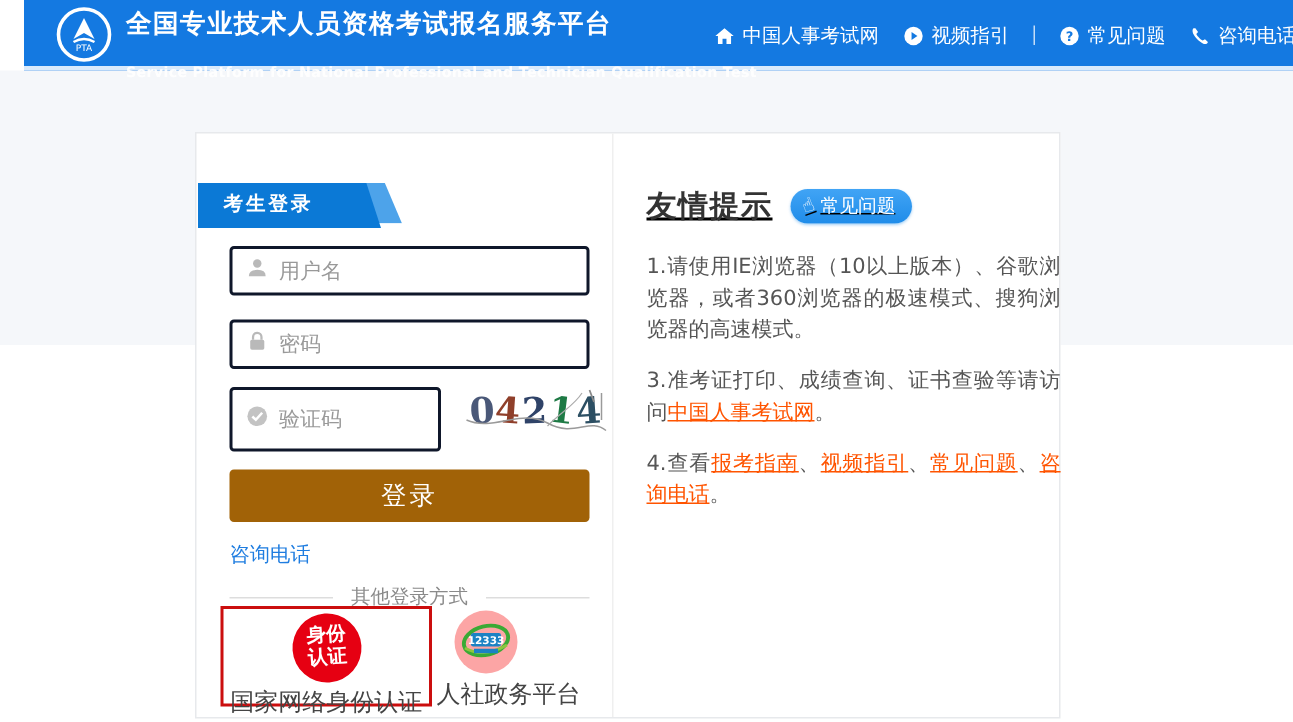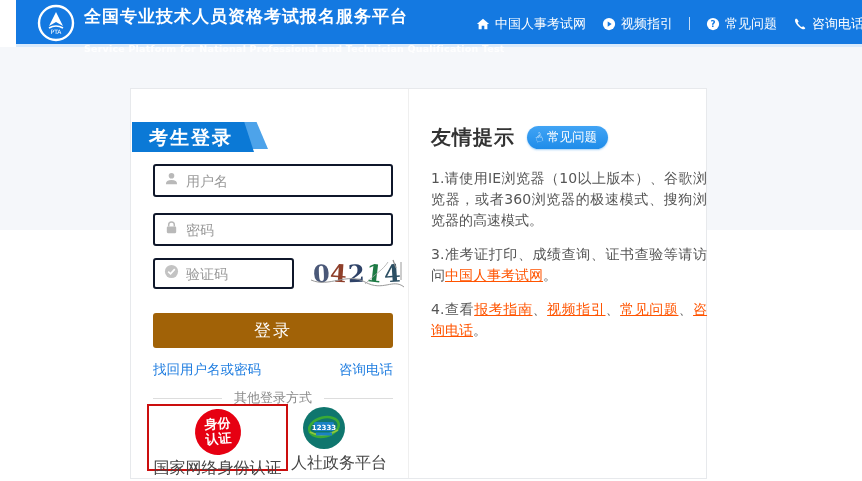--- a/index.html
+++ b/index.html
@@ -35,37 +35,37 @@
   .vdivider { position:absolute; left:277px; top:0; bottom:0; width:1px; background:#efefef; }
   
   .ribbon { position:absolute; left:1px; top:33px; width:140px; height:30px; }
   .ribbon-wedge {
     position:absolute; left:84px; top:0; width:52px; height:27px; background:#4da3ea;
     clip-path:polygon(18% 0, 78% 0, 100% 100%, 40% 100%);
   }
   .ribbon-main {
     position:absolute; left:0; top:0; width:122px; height:30px; background:#0b79d6;
     clip-path:polygon(0 0, 92% 0, 100% 100%, 0 100%);
-    color:#fff; font-size:19px; font-weight:bold; letter-spacing:2px;
+    color:#fff; font-size:13px; font-weight:bold; letter-spacing:2px;
     line-height:30px; padding-left:17px;
   }
   
   .field {
     position:absolute; left:22px; width:240px; height:33px;
     border:2px solid #0f172a; border-radius:3px; background:#fff;
     display:flex; align-items:center; padding-left:9px; gap:7px;
   }
   .field input {
     border:none; outline:none; flex:1; font-size:14px; color:#333;
     font-family:inherit; background:transparent; min-width:0;
   }
   .field input::placeholder { color:#999; }
   .f-user { top:75px; }
   .f-pass { top:124px; }
-  .f-captcha { top:169px; width:141px; height:31px; }
+  .f-captcha { top:169px; width:141px; height:43px; }
   .captcha-img {
     position:absolute; left:178px; top:165px; width:96px; height:38px;
     display:flex; align-items:center; justify-content:center; cursor:pointer;
   }
   .captcha-digits { position:relative; z-index:1; font-family:"DejaVu Serif","Liberation Serif",serif;
     font-weight:bold; font-size:24px; letter-spacing:1px; display:flex; }
   .captcha-noise { position:absolute; left:0; top:0; width:96px; height:38px; z-index:2; }
   
   .login-btn {
     position:absolute; left:22px; top:224px; width:240px; height:35px;
@@ -91,26 +91,26 @@
   .id-badge {
     width:46px; height:46px; border-radius:50%; background:#e60012; margin:3px auto 0;
     color:#fff; font-size:13px; font-weight:bold; line-height:1.15;
     display:flex; flex-direction:column; align-items:center; justify-content:center;
     transform:rotate(-4deg);
   }
   .method-label { font-size:16px; color:#444; margin-top:3px; white-space:nowrap; }
   .method-2 {
     position:absolute; left:160px; top:318px; width:66px; text-align:center; cursor:pointer;
   }
-  .logo12333 { width:42px; height:42px; margin:0 auto; border-radius:50%; background:#0f766e;
+  .logo12333 { width:42px; height:42px; margin:0 auto; border-radius:50%; background:#fca5a5;
     display:flex; align-items:center; justify-content:center; }
   .method-2 .method-label { margin-top:4px; }
   
   .tips { position:absolute; left:300px; top:35px; width:276px; }
-  .tips-head { display:flex; align-items:center; gap:12px; }
+  .tips-head { display:flex; align-items:center; gap:12px;text-decoration:underline; }
   .tips-title { font-size:20px; font-weight:bold; color:#333; letter-spacing:1px; }
   .faq-badge {
     height:23px; border-radius:12px; padding:0 11px 0 8px;
     background:linear-gradient(180deg,#41a4f5,#1f8ce9);
     color:#fff; font-size:12.5px; display:flex; align-items:center; gap:4px; cursor:pointer;
     box-shadow:0 1px 2px rgba(31,140,233,.4);
   }
   .faq-badge .hand { font-size:13px; line-height:1; transform:rotate(-20deg); }
   .tips-list { margin-top:17px; }
   .tips-list p { font-size:14px; color:#555; line-height:21px; margin-bottom:13px; text-align:justify; }
@@ -215,21 +215,20 @@
       <path d="M2 26 C 20 34, 38 18, 56 28 S 84 24, 95 33" fill="none" stroke="#9a9a9a" stroke-width="1"></path>
       <path d="M56 30 C 66 20, 74 16, 79 8" fill="none" stroke="#aaaaaa" stroke-width="0.8"></path>
       <path d="M84 6 L87 14" stroke="#8a8a8a" stroke-width="1.2" fill="none"></path>
       <path d="M92 8 L92 26" stroke="#9a9a9a" stroke-width="1" fill="none"></path>
     </svg>
   </div>
 
   <button class="login-btn">登录</button>
 
   <div class="link-row">
-    <a href="#">找回用户名或密码</a>
     <a href="#">咨询电话</a>
   </div>
 
   <div class="other-divider">
     <span class="line"></span>
     <span>其他登录方式</span>
     <span class="line"></span>
   </div>
 
   <div class="highlight-box">

